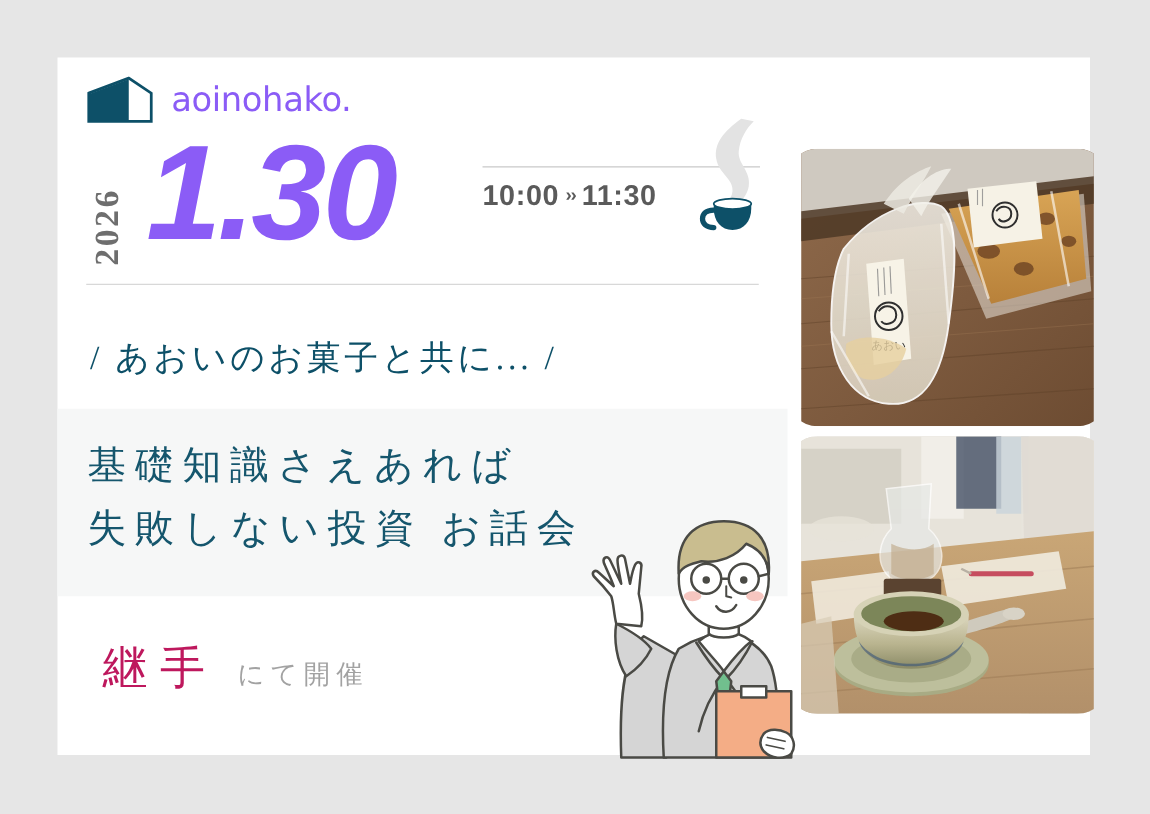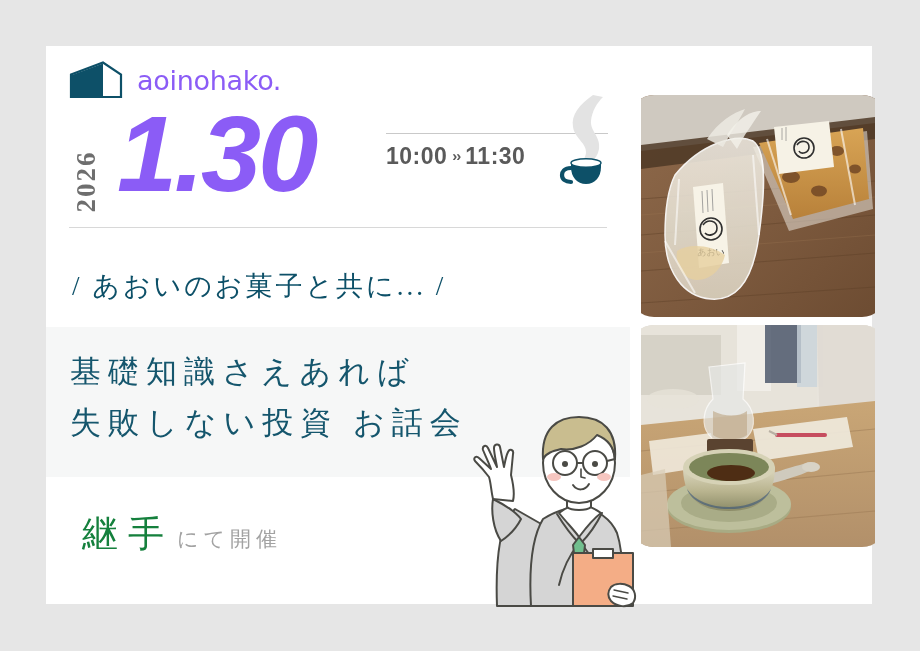--- a/index.html
+++ b/index.html
@@ -163,43 +163,44 @@
   
   .venue {
     position:absolute;
     left:36px; top:464px;
     white-space:nowrap;
   }
   .venue-name {
     font-family:Liberation Mono, monospace;
     font-size:36px;
     letter-spacing:10px;
-    color:#15803d;
+    color:#be185d;
   }
   .venue-suffix {
     font-family:"Liberation Serif", serif;
     font-size:21px;
     letter-spacing:5px;
     color:#a2a2a2;
-    margin-left:3px;
+    margin-left:16px;
   }
 
   
   .person-wrap {
     position:absolute;
     left:425px; top:355px;
     width:170px; height:210px;
   }
 
   
   .photo {
     position:absolute;
     width:256px; height:222px;
     border-radius:24px;
     overflow:hidden;
+    margin-top:24px;
   }
   .photo-top    { left:584px; top:49px; }
   .photo-bottom { left:584px; top:279px; }
   .photo svg { display:block; width:100%; height:100%; }
 </style>
 </head>
 <body>
 
 <div id="flyer-root">
 

